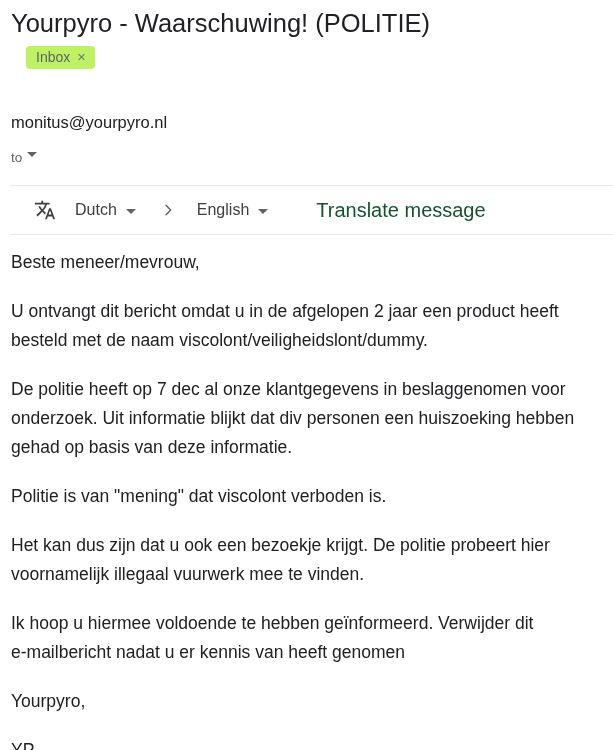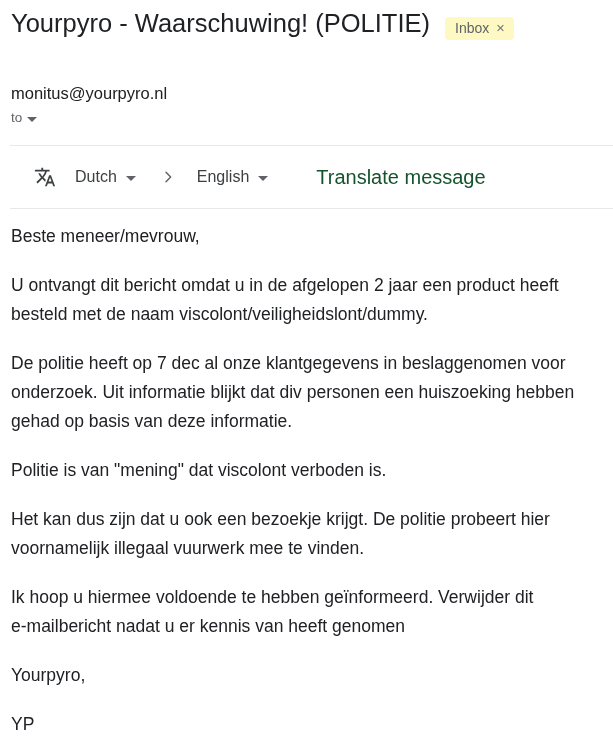--- a/index.html
+++ b/index.html
@@ -5,55 +5,55 @@
   * { margin: 0; padding: 0; box-sizing: border-box; }
   html, body { background: #ffffff; }
   body {
     width: 613px; height: 750px; overflow: hidden;
     font-family: "Liberation Sans", sans-serif;
     color: #202124;
   }
   .page { padding: 6px 10px 0 11px; }
 
   
-  .subject-row { display: flex; align-items: flex-end; }
+  .subject-row { display: flex; align-items: flex-start; flex-direction: column; }
   .subject {
     font-size: 25.5px; line-height: 34px; font-weight: 400;
     color: #202124; white-space: nowrap;
   }
   .chip {
     margin-left: 15px; margin-top: 6px; flex: none;
-    background: #fef9c3; border-radius: 4px;
+    background: #bef264; border-radius: 4px;
     padding: 3px 9px 4px 10px;
     font-size: 14px; color: #5f6368;
     display: inline-flex; align-items: center; gap: 7px;
     white-space: nowrap; cursor: pointer;
   }
   .chip-x { font-size: 14.5px; color: #70757a; line-height: 1; cursor: pointer; }
 
   
   .sender-block { margin-top: 44px; }
   .sender { font-size: 16.5px; font-weight: 400; color: #202124; line-height: 19px; cursor: pointer; }
   .to-row {
-    margin-top: 7px; font-size: 13.5px; color: #5f6368;
-    display: inline-flex; align-items: center; gap: 5px; cursor: pointer;
+    margin-top: 18px; font-size: 13.5px; color: #5f6368;
+    display: inline-flex; align-items: flex-start; gap: 5px; cursor: pointer;
     line-height: 16px;
   }
   .caret-down {
     width: 0; height: 0; margin-top: 2px;
     border-left: 5px solid transparent;
     border-right: 5px solid transparent;
     border-top: 5px solid #5f6368;
   }
 
   
   .translate-bar {
     margin-top: 19px; margin-left: -1px; margin-right: -10px;
     border-top: 1px solid #e8e8e8; border-bottom: 1px solid #e8e8e8;
-    height: 64px; display: flex; align-items: center;
+    height: 50px; display: flex; align-items: center;
     padding-left: 24px; font-size: 16px; color: #3c4043;
   }
   .translate-icon { width: 22px; height: 22px; flex: none; }
   .lang-select {
     display: inline-flex; align-items: center; gap: 9px;
     cursor: pointer; color: #3c4043; background: none; border: none;
     font: inherit;
   }
   .lang-src { margin-left: 19px; }
   .chev { margin: 0 21px 0 24px; width: 16px; height: 16px; flex: none; }

